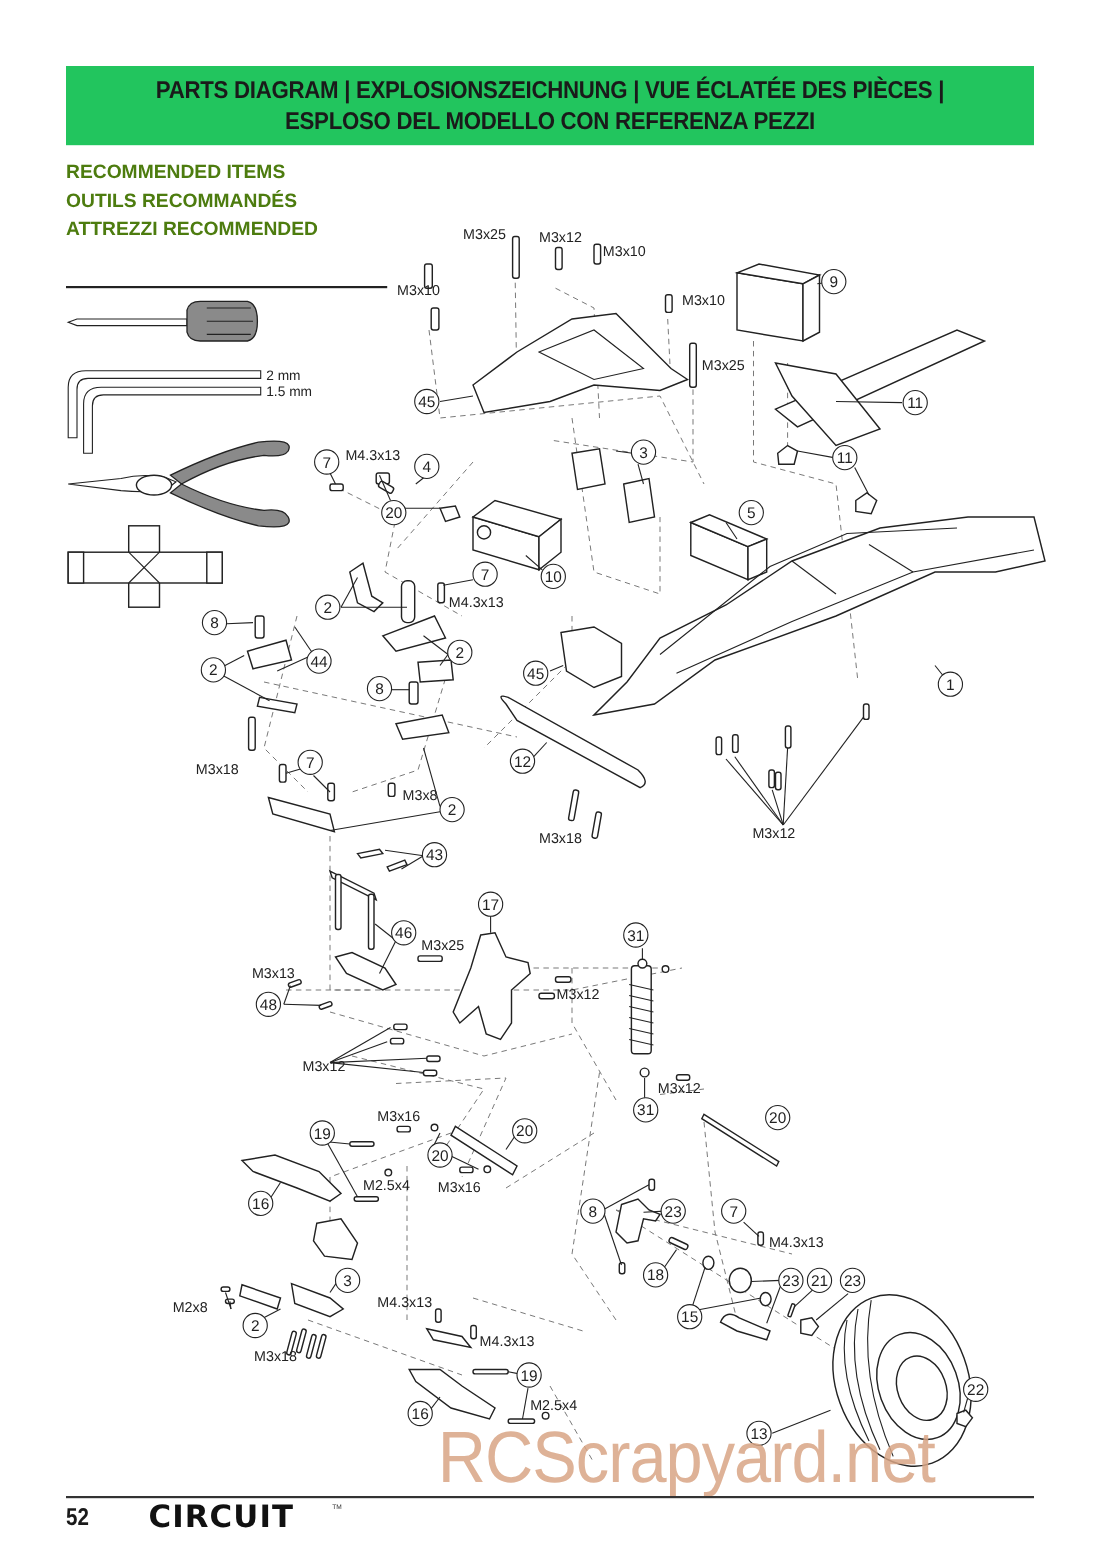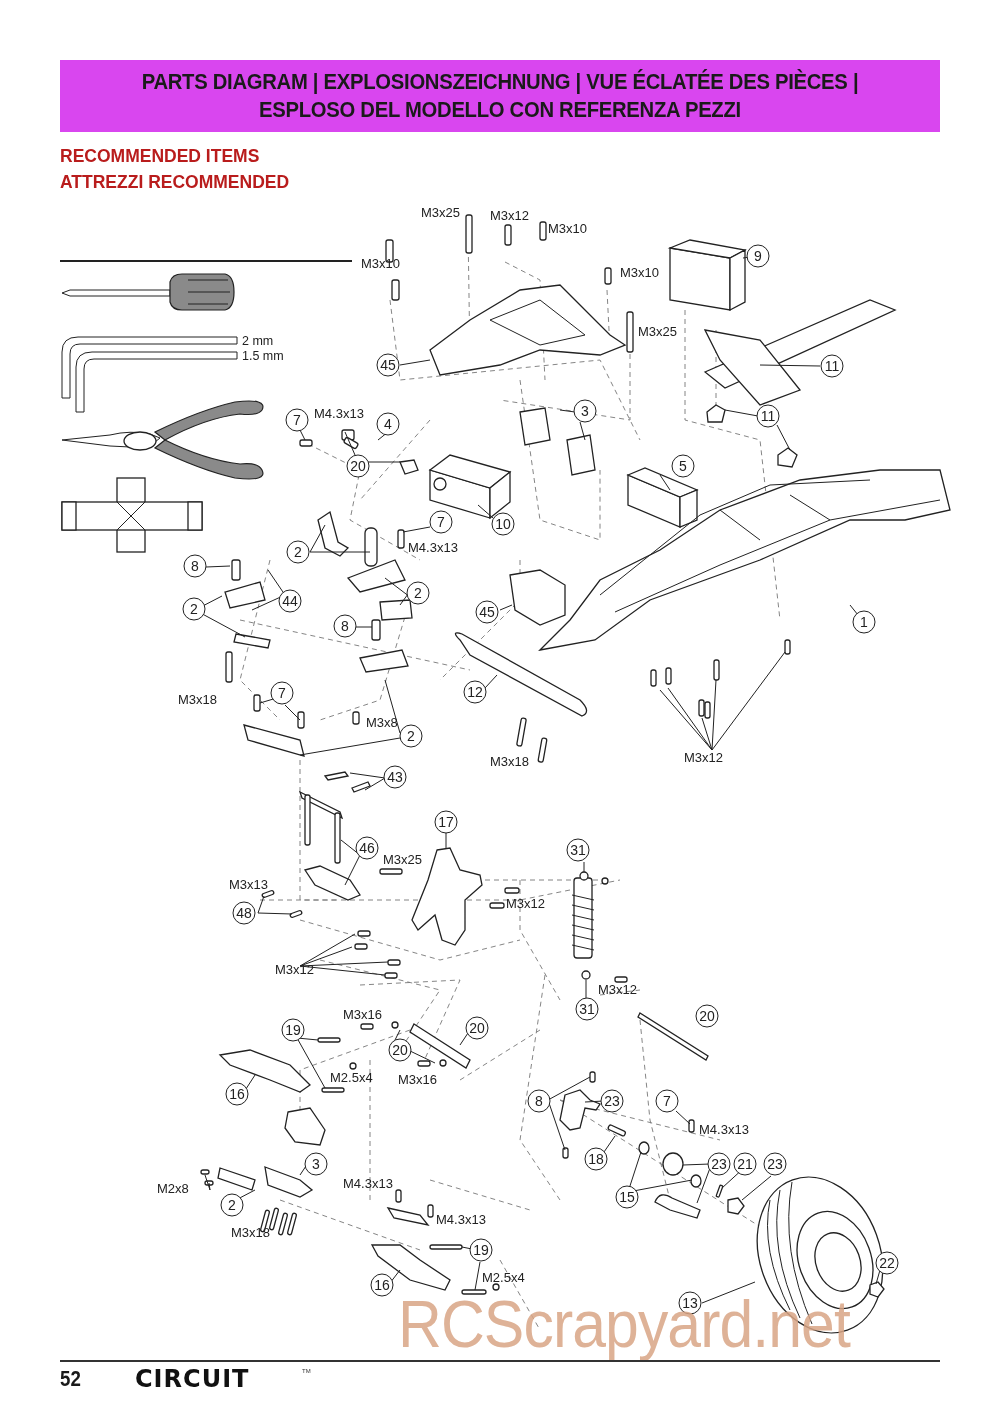--- a/index.html
+++ b/index.html
@@ -1,42 +1,43 @@
 <!DOCTYPE html>
 <html><head>
 <meta charset="utf-8">
 <style>
   html,body{margin:0;padding:0;background:#fff;}
   body{width:1000px;height:1420px;position:relative;overflow:hidden;font-family:"Liberation Sans",sans-serif;color:#1a1a1a;}
-  .title-band{position:absolute;left:60px;top:60px;width:880px;height:72px;background:#d946ef;text-align:center;}
+  .title-band{position:absolute;left:60px;top:60px;width:880px;height:72px;background:#22c55e;text-align:center;}
   .title-band .l{display:block;font-family:"Liberation Sans",sans-serif;font-weight:bold;font-size:22px;line-height:28px;letter-spacing:-0.3px;color:#1a1a1a;transform:scaleX(0.92);}
   .title-band .l1{padding-top:8px;}
   .rec{position:absolute;left:60px;top:143px;width:300px;}
-  .rec .l{display:block;font-weight:bold;font-size:17.5px;line-height:26px;color:#b91c1c;}
+  .rec .l{display:block;font-weight:bold;font-size:17.5px;line-height:26px;color:#4d7c0f;}
   .rec-rule{position:absolute;left:60px;top:260px;width:292px;height:2px;background:#222;}
   svg.diagram{position:absolute;left:0;top:0;}
   .callout-num{font-family:"Liberation Sans",sans-serif;font-size:14px;fill:#222;}
   .lbl{font-family:"Liberation Sans",sans-serif;font-size:13px;fill:#222;}
   .tool-lbl{font-family:"Liberation Sans",sans-serif;font-size:12.5px;fill:#222;}
   .watermark{position:absolute;left:398px;top:1286px;font-family:"Liberation Sans",sans-serif;font-size:66px;color:#d9a585;opacity:0.85;letter-spacing:-1px;transform:scaleX(0.92);transform-origin:left top;}
   .foot-rule{position:absolute;left:60px;top:1360px;width:880px;height:2px;background:#333;}
   .page-num{position:absolute;left:60px;top:1366px;font-weight:bold;font-size:22px;color:#1a1a1a;transform:scaleX(0.85);transform-origin:left top;}
-  .brand{position:absolute;left:135px;top:1368px;font-family:"DejaVu Sans",sans-serif;font-weight:bold;font-size:24px;letter-spacing:1px;color:#111;line-height:22px;}
+  .brand{position:absolute;left:135px;top:1368px;font-family:"DejaVu Sans",sans-serif;font-weight:bold;font-size:28px;letter-spacing:1px;color:#111;line-height:22px;}
   .brand-tm{position:absolute;left:302px;top:1368px;font-size:6px;color:#333;}
 </style>
 </head>
 <body>
 
 <div class="title-band">
   <span class="l l1">PARTS DIAGRAM | EXPLOSIONSZEICHNUNG | VUE ÉCLATÉE DES PIÈCES |</span>
   <span class="l">ESPLOSO DEL MODELLO CON REFERENZA PEZZI</span>
 </div>
 
 <div class="rec">
   <span class="l">RECOMMENDED ITEMS</span>
+  <span class="l">OUTILS RECOMMANDÉS</span>
   <span class="l">ATTREZZI RECOMMENDED</span>
 </div>
 <div class="rec-rule"></div>
 
 <svg class="diagram" width="1000" height="1420" viewBox="0 0 1000 1420">
   <defs>
     <style>
       .ol{fill:#fff;stroke:#222;stroke-width:1.3;}
       .ln{fill:none;stroke:#222;stroke-width:1;}
       .ds{fill:none;stroke:#777;stroke-width:0.9;stroke-dasharray:5 4;}

